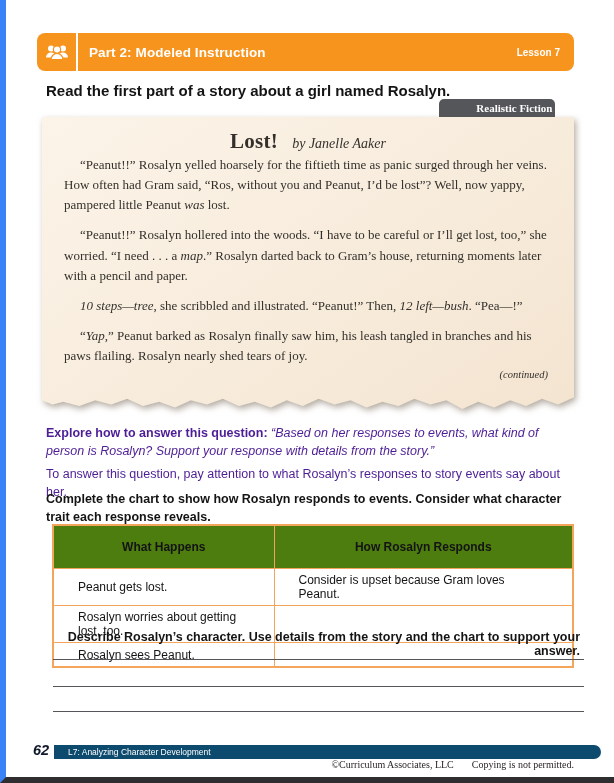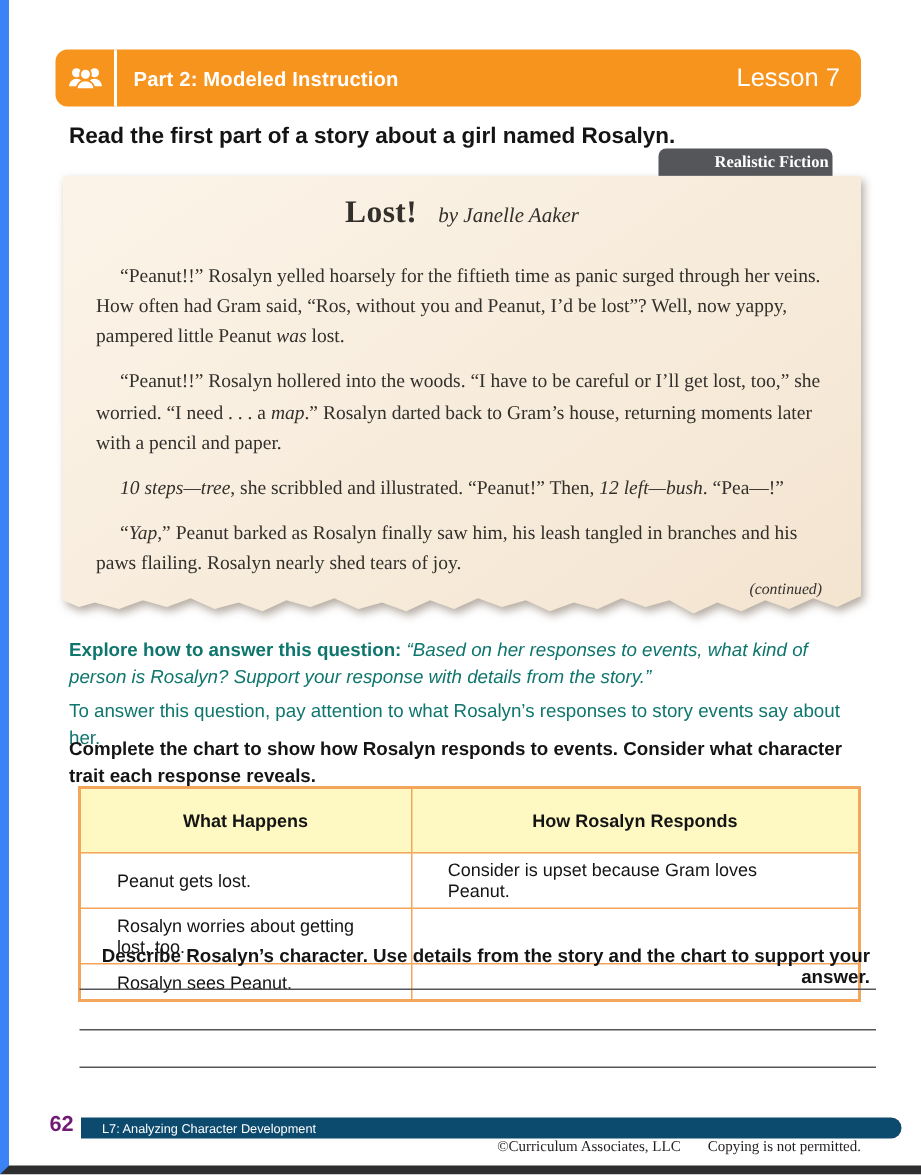--- a/index.html
+++ b/index.html
@@ -7,21 +7,21 @@
        font-family:"Liberation Sans",sans-serif;color:#1b1b1b;overflow:hidden;}
   .page{position:absolute;inset:0;background:#fff;border-left:6px solid #3b82f6;
         border-bottom:6px solid #2e2e30;box-sizing:border-box;}
 
   
   .header-bar{position:absolute;left:31px;top:33px;width:537px;height:38px;
               background:#F7941E;border-radius:8px;display:flex;align-items:center;color:#fff;}
   .header-icon-box{width:41px;height:38px;display:flex;align-items:center;justify-content:center;
                    border-right:2px solid #fff;box-sizing:border-box;}
   .header-part{margin-left:11px;font-weight:bold;font-size:13.5px;letter-spacing:.1px;}
-  .header-lesson{margin-left:auto;margin-right:14px;font-weight:normal;font-size:17px;}
+  .header-lesson{margin-left:auto;margin-right:14px;font-weight:bold;font-size:10px;}
 
   
   .intro{position:absolute;left:40px;top:82px;font-weight:bold;font-size:15px;color:#141414;}
 
   
   .genre-badge{position:absolute;left:433px;top:99px;width:116px;height:26px;background:#54565A;
                border-radius:5px;color:#fff;font-family:"Liberation Serif",serif;font-size:11px;
                display:flex;justify-content:center;padding-top:3px;box-sizing:border-box;z-index:1;}
   .genre-badge .lbl{font-style:italic;margin-right:4px;margin-top:36px;}
   .genre-badge .val{font-weight:bold;}
@@ -30,53 +30,53 @@
   .paper-wrap{position:absolute;left:36px;top:117px;width:532px;height:292px;z-index:2;
               filter:drop-shadow(2px 3px 3px rgba(105,88,70,.5));}
   .paper{width:100%;height:100%;background:#FAEEDD;box-sizing:border-box;padding:8px 22px 0 22px;
          font-family:"Liberation Serif",serif;color:#33302B;
          background-image:linear-gradient(145deg,rgba(255,255,255,.35),rgba(214,185,150,.18));
          clip-path:polygon(0 0,100% 0,100% 96%,97% 98.5%,94% 96.5%,91% 99%,88% 97%,85% 99.5%,
            82% 97.5%,79% 100%,76% 97%,73% 98.5%,70% 96.5%,67% 99%,64% 97.5%,61% 99.5%,58% 97%,
            55% 98.5%,52% 96.5%,49% 99%,46% 97%,43% 99.5%,40% 97.5%,37% 99%,34% 96.5%,31% 98.5%,
            28% 97%,25% 99.5%,22% 97.5%,19% 99%,16% 96.5%,13% 98.5%,10% 97%,7% 99%,4% 97.5%,
            2% 98.5%,0 97%);}
-  .story-title-row{text-align:center;margin:4px 0 20px 0;}
+  .story-title-row{text-align:center;margin:4px 0 1px 0;}
   .story-title{font-size:21px;font-weight:bold;letter-spacing:.3px;}
   .story-byline{font-size:14px;font-style:italic;margin-left:14px;}
   .story p{margin:0 0 10px 0;font-size:13px;line-height:1.55;text-indent:16px;}
   .it{font-style:italic;}
   .continued{text-align:right;font-style:italic;font-size:10.5px;margin-top:-7px;padding-right:4px;}
 
   
-  .explore{position:absolute;left:40px;top:424px;width:534px;font-size:12.5px;line-height:1.45;color:#0f766e;}
+  .explore{position:absolute;left:40px;top:424px;width:534px;font-size:12.5px;line-height:1.45;color:#4c1d95;}
   .explore .b{font-weight:bold;}
   .explore .q{font-style:italic;}
   .explore .hint{margin-top:5px;}
 
   .chart-prompt{position:absolute;left:40px;top:491px;width:528px;font-weight:bold;
                 font-size:12.5px;line-height:1.4;color:#141414;}
 
   
   .answer-table{position:absolute;left:46px;top:524px;width:522px;border-collapse:collapse;
                 font-size:12px;color:#141414;border:2px solid #F2A55B;}
-  .answer-table th{background:#fef9c3;border:1.5px solid #F2A55B;font-weight:bold;
+  .answer-table th{background:#4d7c0f;border:1.5px solid #F2A55B;font-weight:bold;
                    text-align:center;padding:14px 4px;font-size:12px;}
   .answer-table td{border:1.5px solid #F2A55B;padding:4px 24px;height:15px;
                    text-align:left;vertical-align:middle;}
   .col-what{width:42.5%;}
 
   
   .describe-prompt{position:absolute;left:40px;top:630px;width:534px;font-weight:bold;
                    font-size:12.5px;color:#141414;text-align:right;}
   .write-line{position:absolute;left:47px;width:531px;height:0;border-top:1.5px solid #55565A;}
   .wl1{top:659px;} .wl2{top:686px;} .wl3{top:711px;}
 
   
-  .footer-num{position:absolute;left:27px;top:742px;color:#701a75;font-weight:bold;font-size:14.5px;}
+  .footer-num{position:absolute;left:27px;top:742px;color:#0f172a;font-weight:bold;font-size:14.5px;font-style:italic;}
   .footer-bar{position:absolute;left:48px;top:745px;width:547px;height:14px;background:#0c4a6e;
               border-radius:0 7px 7px 0;color:#fff;font-size:8.5px;line-height:14px;
               padding-left:14px;box-sizing:border-box;}
   .footer-copy{position:absolute;right:40px;top:759px;font-family:"Liberation Serif",serif;
                font-size:10px;color:#231F20;}
   .footer-copy .gap{display:inline-block;width:18px;}
 </style>
 </head>
 <body>
 

